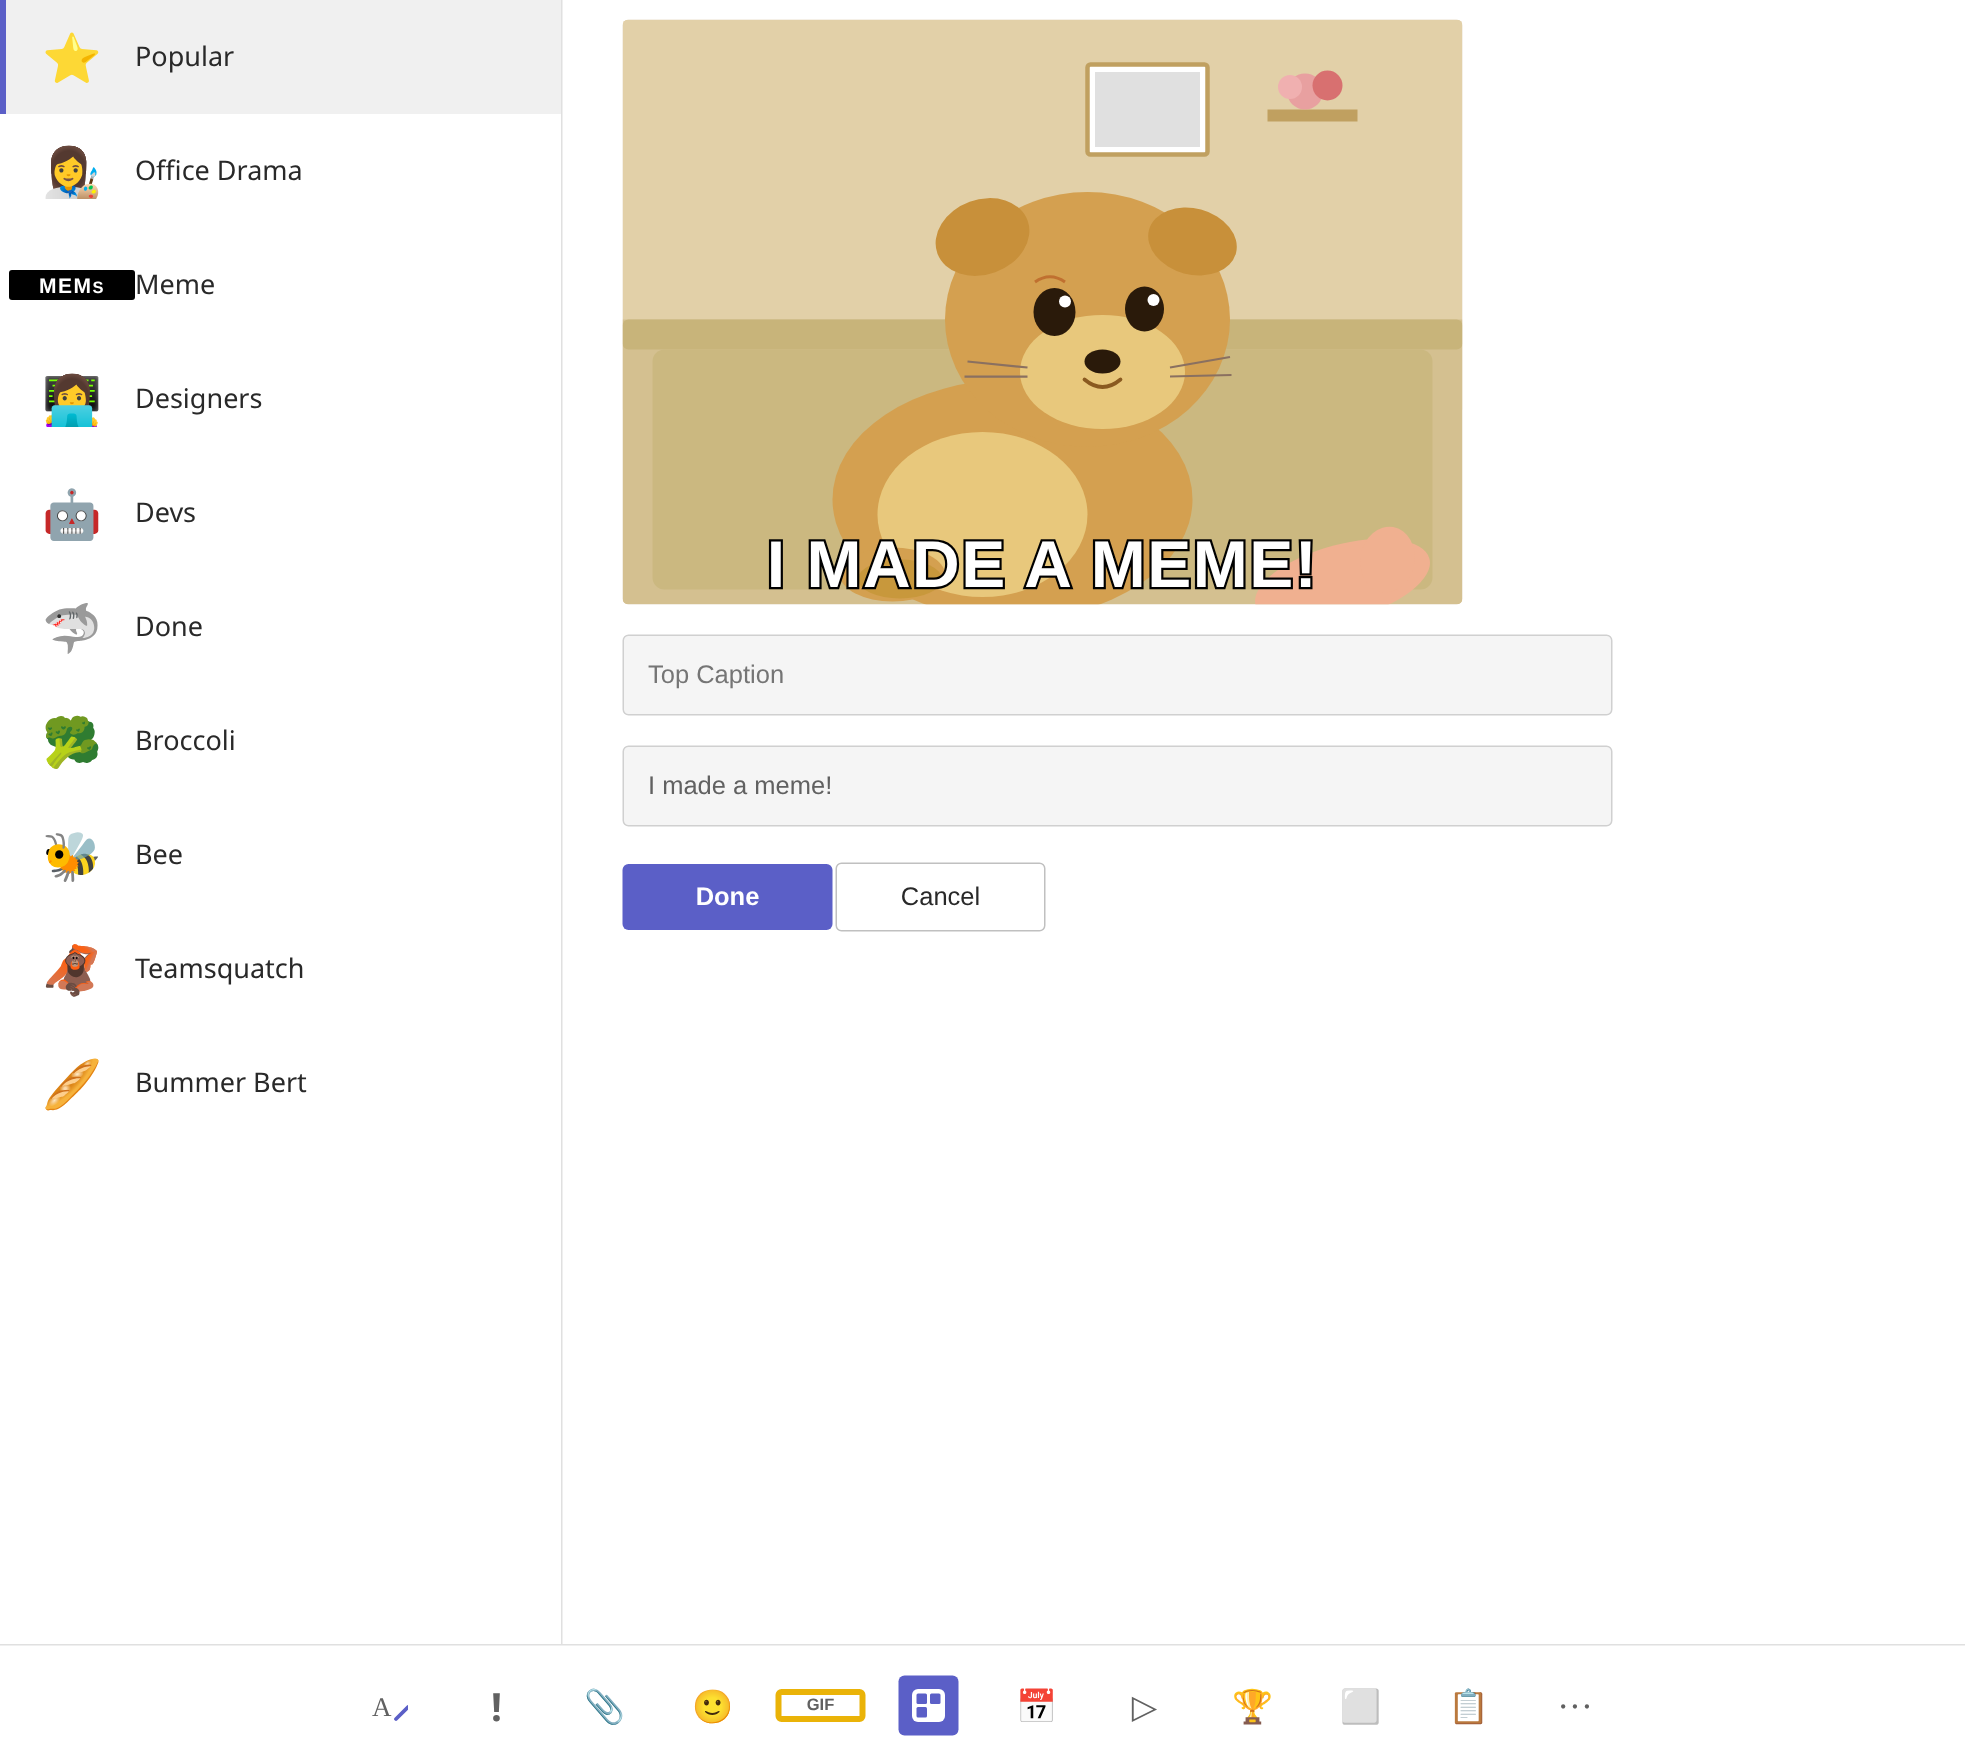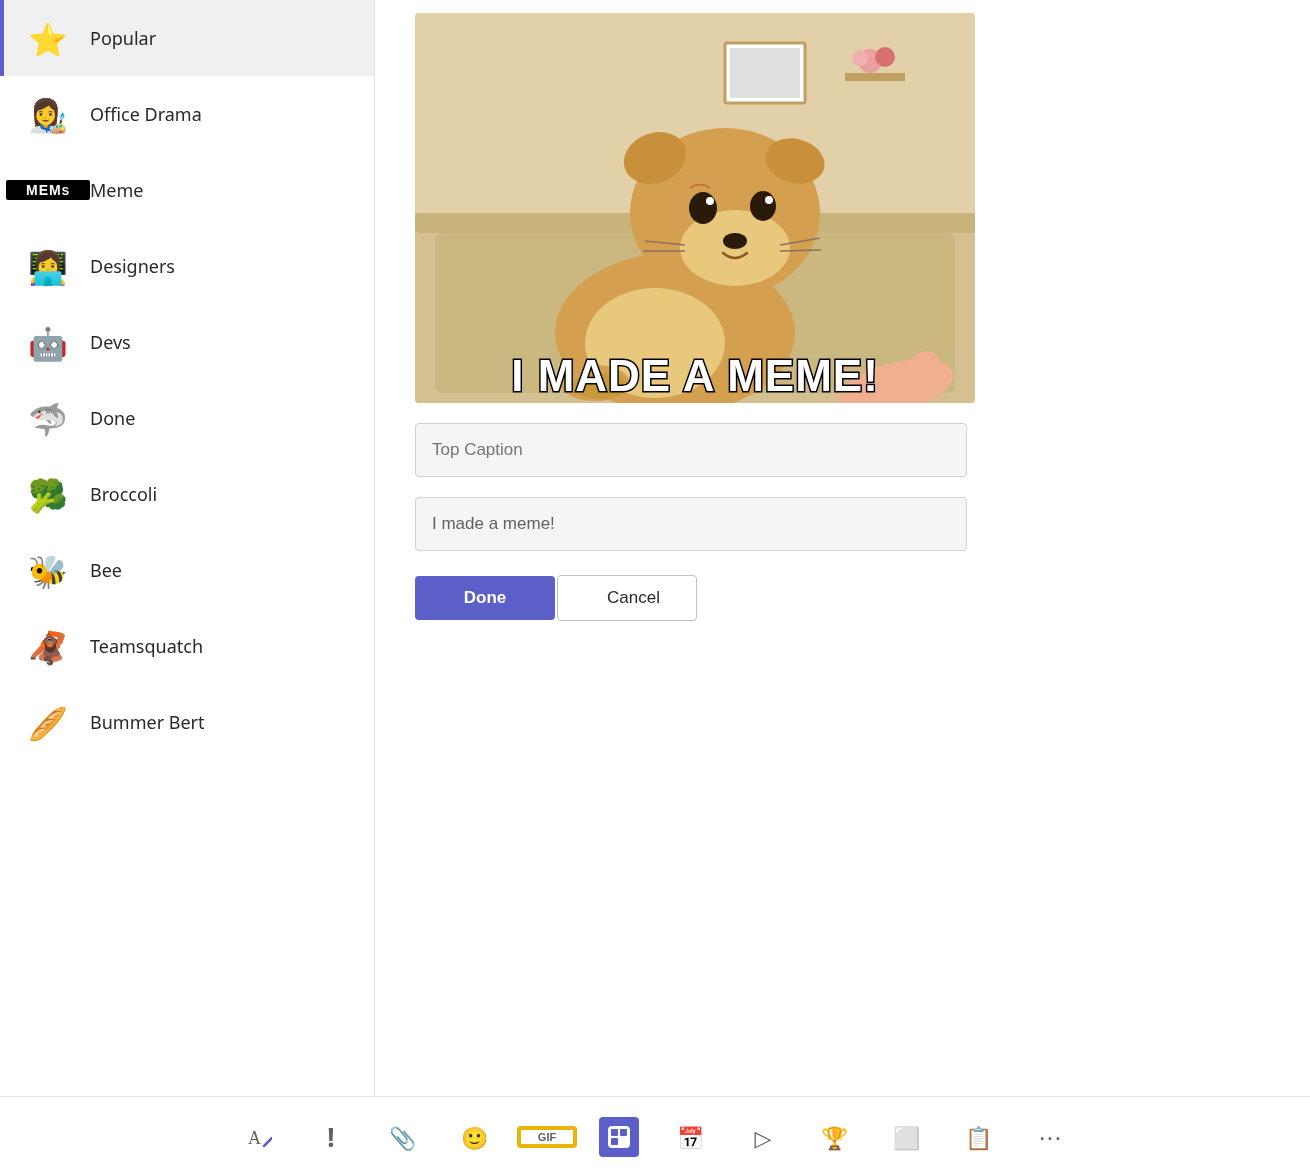--- a/index.html
+++ b/index.html
@@ -71,21 +71,21 @@
       width: 560px;
       height: 390px;
       background: #f5f5f5;
       border-radius: 4px;
       overflow: hidden;
       position: relative;
       flex-shrink: 0;
     }
 
     .caption-input {
-      width: 552px;
+      width: 660px;
       height: 54px;
       border: 1px solid #d0d0d0;
       border-radius: 4px;
       background: #f5f5f5;
       padding: 0 16px;
       font-size: 17px;
       color: #616161;
       outline: none;
     }
 
@@ -111,21 +111,20 @@
     .btn-cancel {
       background: #fff;
       color: #292929;
       border: 1px solid #c0c0c0;
       border-radius: 4px;
       padding: 12px 36px;
       font-size: 17px;
       font-weight: 500;
       cursor: pointer;
       min-width: 140px;
-      text-align: right;
     }
 
     
     .bottom-toolbar {
       height: 80px;
       border-top: 1px solid #e0e0e0;
       display: flex;
       align-items: center;
       justify-content: center;
       gap: 32px;

